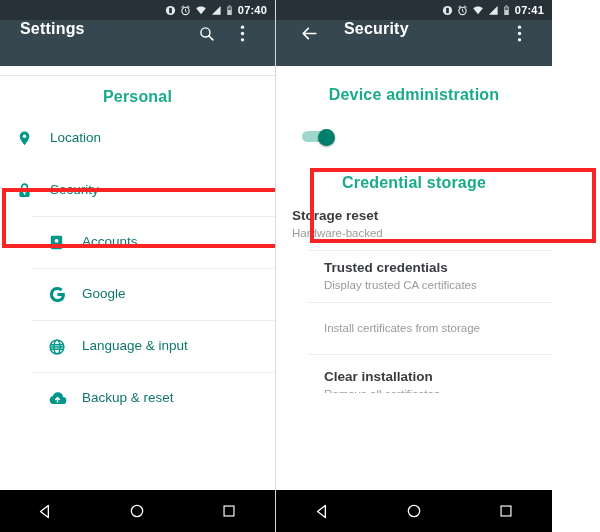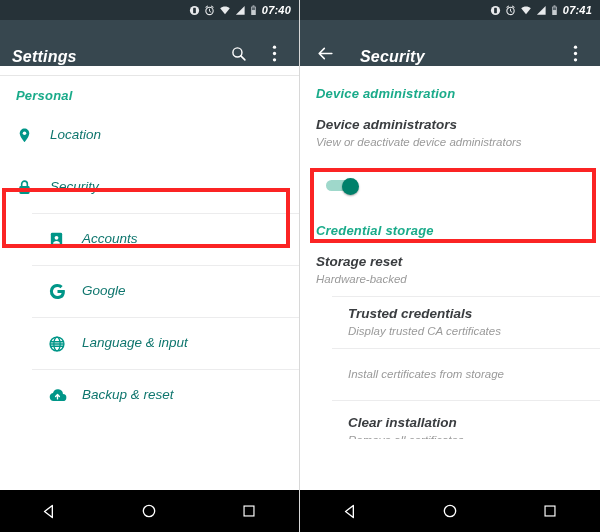--- a/index.html
+++ b/index.html
@@ -10,26 +10,25 @@
     overflow: hidden;
   }
   .screen {
     position: relative;
     width: 600px; height: 532px;
     display: flex;
     background: #ffffff;
   }
   .panel {
     position: relative;
-    width: 300px; height: 532px;
+    width: 276px; height: 532px;
     display: flex;
     flex-direction: column;
     background: #ffffff;
     overflow: hidden;
-    font-style: italic;
   }
   .panel-left { border-right: 1px solid #d8d8d8; }
 
   
   .statusbar {
     height: 20px;
     background: #263238;
     display: flex;
     align-items: center;
     justify-content: flex-end;
@@ -48,22 +47,22 @@
     font-weight: bold;
     margin-left: 5px;
     letter-spacing: .2px;
   }
 
   
   .toolbar {
     height: 46px;
     background: #37474f;
     display: flex;
-    align-items: flex-end;
-    padding: 0 12px;
+    align-items: flex-start;
+    padding: 0 20px;
     flex: 0 0 auto;
   }
   .toolbar-title {
     color: #ffffff;
     font-size: 16px;
     font-weight: bold;
     flex: 1 1 auto;
     letter-spacing: .2px;
   }
   .toolbar-title.with-back { margin-left: 18px; }
@@ -84,24 +83,25 @@
     position: relative;
     overflow: hidden;
     background: #ffffff;
   }
   .partial-top {
     height: 10px;
     border-bottom: 1px solid #e6e6e6;
   }
   .section-header {
     color: #1aab8a;
-    font-size: 13px;
+    font-size: 16px;
     font-weight: bold;
     padding: 12px 16px 6px 16px;
     letter-spacing: .2px;
+    text-align: center;
   }
   .row {
     display: flex;
     align-items: center;
     min-height: 52px;
     padding: 6px 16px;
     background: #ffffff;
   }
   .row-divider { border-top: 1px solid #ececed; margin-left: 32px; }
   .row-icon {
@@ -407,26 +407,20 @@
             <circle cx="3" cy="20" r="2.1" fill="#ffffff"></circle>
           </svg>
       </span>
     </div>
 
     <div class="content">
       <div class="scroll-gap"></div>
 
       <div class="section-header">Device administration</div>
 
-      <div class="row row-plain">
-        <div class="row-text">
-          <div class="row-title bold">Device administrators</div>
-          <div class="row-sub">View or deactivate device administrators</div>
-        </div>
-      </div>
 
       <div class="row row-plain">
         <div class="row-right">
           <div class="toggle">
             <div class="track"></div>
             <div class="thumb"></div>
           </div>
         </div>
       </div>
 

